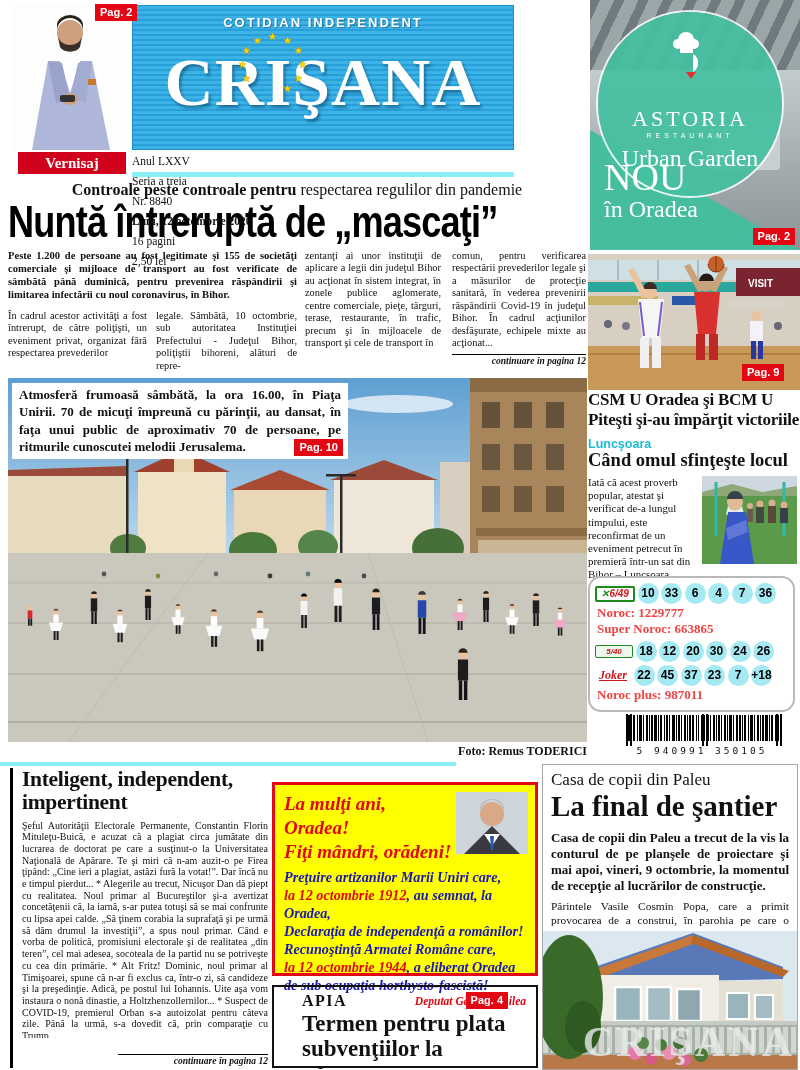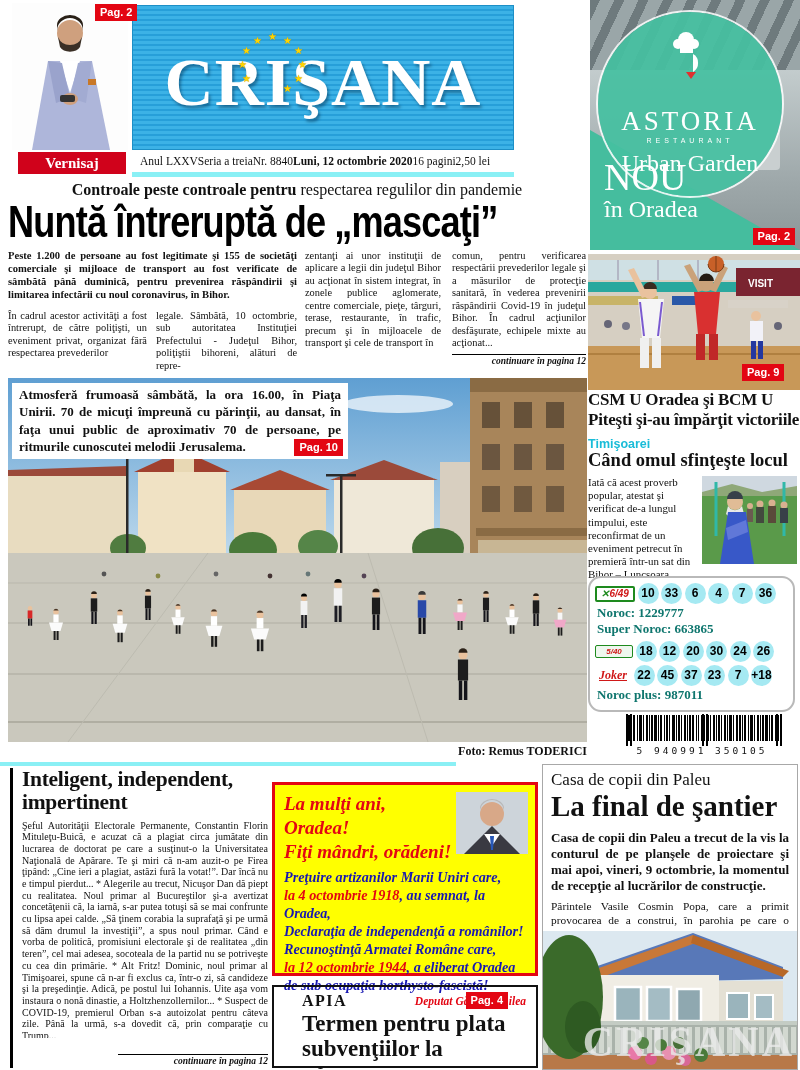--- a/index.html
+++ b/index.html
@@ -22,39 +22,39 @@
   #masthead-blue{position:absolute;left:0;top:0;width:382px;height:145px;
       background:repeating-linear-gradient(180deg,#3cb2e6 0 3px,#279fd9 3px 5px);
       border:1px solid #1d8fc6;box-sizing:border-box;}
   #masthead-tagline{position:absolute;left:0;top:9px;width:100%;text-align:center;color:#fff;
       font-family:"Liberation Sans",sans-serif;font-weight:bold;font-size:13px;letter-spacing:2px;
       text-shadow:1px 1px 1px rgba(0,0,0,.3);}
   #masthead-title{position:absolute;left:0;top:26px;width:100%;text-align:center;color:#fff;
       font-weight:bold;font-size:68px;line-height:100px;letter-spacing:1px;
       text-shadow:2px 3px 3px rgba(0,40,70,.45);}
   .star{position:absolute;color:#ffd400;font-size:10px;text-shadow:0 0 1px #a07800;z-index:2;}
-  #masthead-info{position:absolute;left:8px;top:146px;width:382px;display:flex;justify-content:flex-start;
-      font-size:11.5px;line-height:20px;color:#111;}
+  #masthead-info{position:absolute;left:0;top:146px;width:382px;display:flex;justify-content:center;
+      font-size:11.5px;line-height:20px;color:#111;flex-direction:column;}
   #masthead-info .bold{font-weight:bold;}
   #masthead-cyan{position:absolute;left:0;top:167px;width:382px;height:5px;background:#8af0f5;}
 
   
   #ad{left:590px;top:0;width:210px;height:250px;background:#b9c4c6;overflow:hidden;}
   #ad .interior1{position:absolute;left:0;top:0;width:210px;height:70px;
       background:repeating-linear-gradient(115deg,#6e7a7d 0 9px,#9aa6a8 9px 22px);}
   #ad .interior2{position:absolute;left:0;top:70px;width:210px;height:180px;
       background:linear-gradient(180deg,#c3cccd 0%,#9fa9ab 60%,#8b9597 100%);}
   #ad .furn1{position:absolute;left:18px;top:120px;width:60px;height:46px;background:#aeb6b7;border-radius:6px;}
   #ad .furn2{position:absolute;left:120px;top:110px;width:70px;height:60px;background:#c9cfd0;border-radius:4px;}
   #ad-wedge{position:absolute;left:0;top:0;width:210px;height:250px;
       background:#45bd9e;clip-path:polygon(0 52%,100% 100%,0 100%);}
   #ad-circle{position:absolute;left:8px;top:12px;width:184px;height:184px;border-radius:50%;
       background:rgba(69,191,160,0.93);box-shadow:0 0 0 2px rgba(255,255,255,.85);
       text-align:center;color:#fff;}
-  #ad-brand{margin-top:72px;font-size:27px;letter-spacing:3px;font-weight:normal;
+  #ad-brand{margin-top:72px;font-size:22px;letter-spacing:3px;font-weight:normal;
       font-family:"Liberation Serif",serif;}
   #ad-brand-sub{font-size:7px;letter-spacing:4px;margin-top:0px;font-family:"Liberation Sans",sans-serif;}
   #ad-line{font-size:24px;margin-top:6px;font-family:"Liberation Serif",serif;}
   #ad-nou{position:absolute;left:14px;top:158px;color:#fff;}
   #ad-nou .p1{font-size:38px;line-height:38px;font-family:"Liberation Serif",serif;}
   #ad-nou .p2{font-size:24px;line-height:26px;font-family:"Liberation Serif",serif;}
   #badge-ad{position:absolute;right:5px;bottom:5px;}
 
   
   #kicker{left:8px;top:181px;width:578px;font-size:16px;text-align:center;}
@@ -98,21 +98,21 @@
   .lot-logo{width:36px;flex:0 0 36px;text-align:center;}
   .logo-649{border:2px solid #1e8a1e;border-radius:2px;color:#d01818;font-weight:bold;font-style:italic;
       font-size:10px;line-height:12px;font-family:"Liberation Sans",sans-serif;}
   .logo-649 .x{color:#1e8a1e;}
   .logo-540{border:1px solid #1e8a1e;border-radius:2px;color:#d01818;font-weight:bold;font-style:italic;
       font-size:8px;line-height:11px;font-family:"Liberation Sans",sans-serif;background:#eef7ee;}
   .logo-joker{color:#d01818;font-weight:bold;font-style:italic;font-size:12px;
       font-family:"Liberation Serif",serif;text-decoration:underline;}
   .ball{width:21px;height:21px;border-radius:50%;background:#a5e9f2;color:#000;text-align:center;
       font-family:"Liberation Sans",sans-serif;font-weight:bold;font-size:12px;line-height:21px;flex:0 0 21px;}
-  .lot-line{color:#0f766e;font-weight:bold;font-size:13px;line-height:16px;margin-left:2px;}
+  .lot-line{color:#ef4444;font-weight:bold;font-size:13px;line-height:16px;margin-left:2px;}
 
   
   #barcode{left:612px;top:714px;width:180px;height:46px;}
   #barcode-digits{position:absolute;left:0;top:31px;width:180px;text-align:center;
       font-family:"DejaVu Sans Mono",monospace;font-size:9.5px;letter-spacing:3px;}
 
   
   #editorial{left:10px;top:768px;width:258px;height:300px;border-left:3px solid #000;padding-left:9px;box-sizing:border-box;}
   #editorial-title{font-weight:bold;font-size:21.5px;line-height:1.06;letter-spacing:-0.3px;}
   #editorial-body{margin-top:6px;font-size:10px;line-height:1.17;height:218px;overflow:hidden;}
@@ -165,20 +165,21 @@
       <circle cx="58" cy="30" r="13" fill="#cfa07e"></circle>
       <path d="M45,28 a13,13 0 0,1 26,0 l0,-6 a13,10 0 0,0 -26,0 z" fill="#2a2118"></path>
       <path d="M46,34 a13,13 0 0,0 24,0 l-2,10 a11,8 0 0,1 -20,0 z" fill="#3a2f26"></path>
     </svg>
   </div>
   <span class="abs badge" id="badge-vernisaj">Pag. 2</span>
   <div class="abs" id="vernisaj-label">Vernisaj</div>
 
   <div class="abs" id="masthead">
     <div id="masthead-blue">
+      <div id="masthead-tagline">COTIDIAN INDEPENDENT</div>
       <span class="star" style="left:135px;top:25px;">★</span>
       <span class="star" style="left:150px;top:29px;">★</span>
       <span class="star" style="left:161px;top:39px;">★</span>
       <span class="star" style="left:165px;top:53px;">★</span>
       <span class="star" style="left:161px;top:67px;">★</span>
       <span class="star" style="left:150px;top:77px;">★</span>
       <span class="star" style="left:120px;top:29px;">★</span>
       <span class="star" style="left:109px;top:39px;">★</span>
       <span class="star" style="left:105px;top:53px;">★</span>
       <span class="star" style="left:109px;top:67px;">★</span>
@@ -407,21 +408,21 @@
 
       <circle cx="168" cy="62" r="5" fill="#e9c29e"></circle>
       <rect x="162" y="67" width="13" height="20" fill="#f2f2f8"></rect>
       <rect x="163" y="87" width="5" height="18" fill="#2438a0"></rect>
       <rect x="170" y="87" width="5" height="18" fill="#2438a0"></rect>
     </svg>
   </div>
   <span class="abs badge" id="badge-bb">Pag. 9</span>
   <div class="abs" id="sports-headline">CSM U Oradea şi BCM U Piteşti şi-au împărţit victoriile</div>
 
-  <div class="abs" id="lunc-label">Timişoarei</div>
+  <div class="abs" id="lunc-label">Luncşoara</div>
   <div class="abs" id="lunc-headline">Când omul sfinţeşte locul</div>
   <div class="abs" id="lunc-row">
     <div id="lunc-text">
       <span>Iată că acest proverb popular, atestat şi verificat de-a lungul timpului, este reconfirmat de un eveniment petrecut în premieră într-un sat din Bihor – Luncşoara.</span>
       <div><span class="badge" id="badge-lunc">Pag. 9</span></div>
     </div>
     <svg id="lunc-photo" width="95" height="88" viewBox="0 0 95 88">
       <rect width="95" height="88" fill="#5a9a4a"></rect>
       <rect x="0" y="0" width="95" height="16" fill="#cfd8e0"></rect>
       <polygon points="0,16 30,8 60,16 95,10 95,20 0,20" fill="#8fa878"></polygon>
@@ -501,21 +502,21 @@
       <polygon points="8,62 36,34 64,62" fill="#3a3a42"></polygon>
       <polygon points="28,42 36,54 44,42" fill="#ffffff"></polygon>
       <polygon points="34,44 38,44 37,58 35,58" fill="#2858b8"></polygon>
       <circle cx="36" cy="22" r="12" fill="#d8a888"></circle>
       <path d="M24,20 a12,12 0 0,1 24,0 l0,-4 a12,9 0 0,0 -24,0 z" fill="#b8b8b8"></path>
     </svg>
     <div class="greet-title">La mulţi ani, Oradea!</div>
     <div class="greet-title">Fiţi mândri, orădeni!</div>
     <div style="height:6px;"></div>
     <div class="greet-line">Preţuire artizanilor Marii Uniri care,</div>
-    <div class="greet-line"><span class="red">la 4 octombrie 1918</span><span>, au semnat, la Oradea,</span></div>
+    <div class="greet-line"><span class="red">la 12 octombrie 1912</span><span>, au semnat, la Oradea,</span></div>
     <div class="greet-line">Declaraţia de independenţă a românilor!</div>
     <div class="greet-line">Recunoştinţă Armatei Române care,</div>
     <div class="greet-line"><span class="red">la 12 octombrie 1944</span><span>, a eliberat Oradea</span></div>
     <div class="greet-line">de sub ocupaţia horthysto-fascistă!</div>
     <div id="greet-sig">Deputat Găvrilă Ghilea</div>
   </div>
 
   <div class="abs" id="apia">
     <div id="apia-top">
       <span id="apia-kicker">APIA</span>

